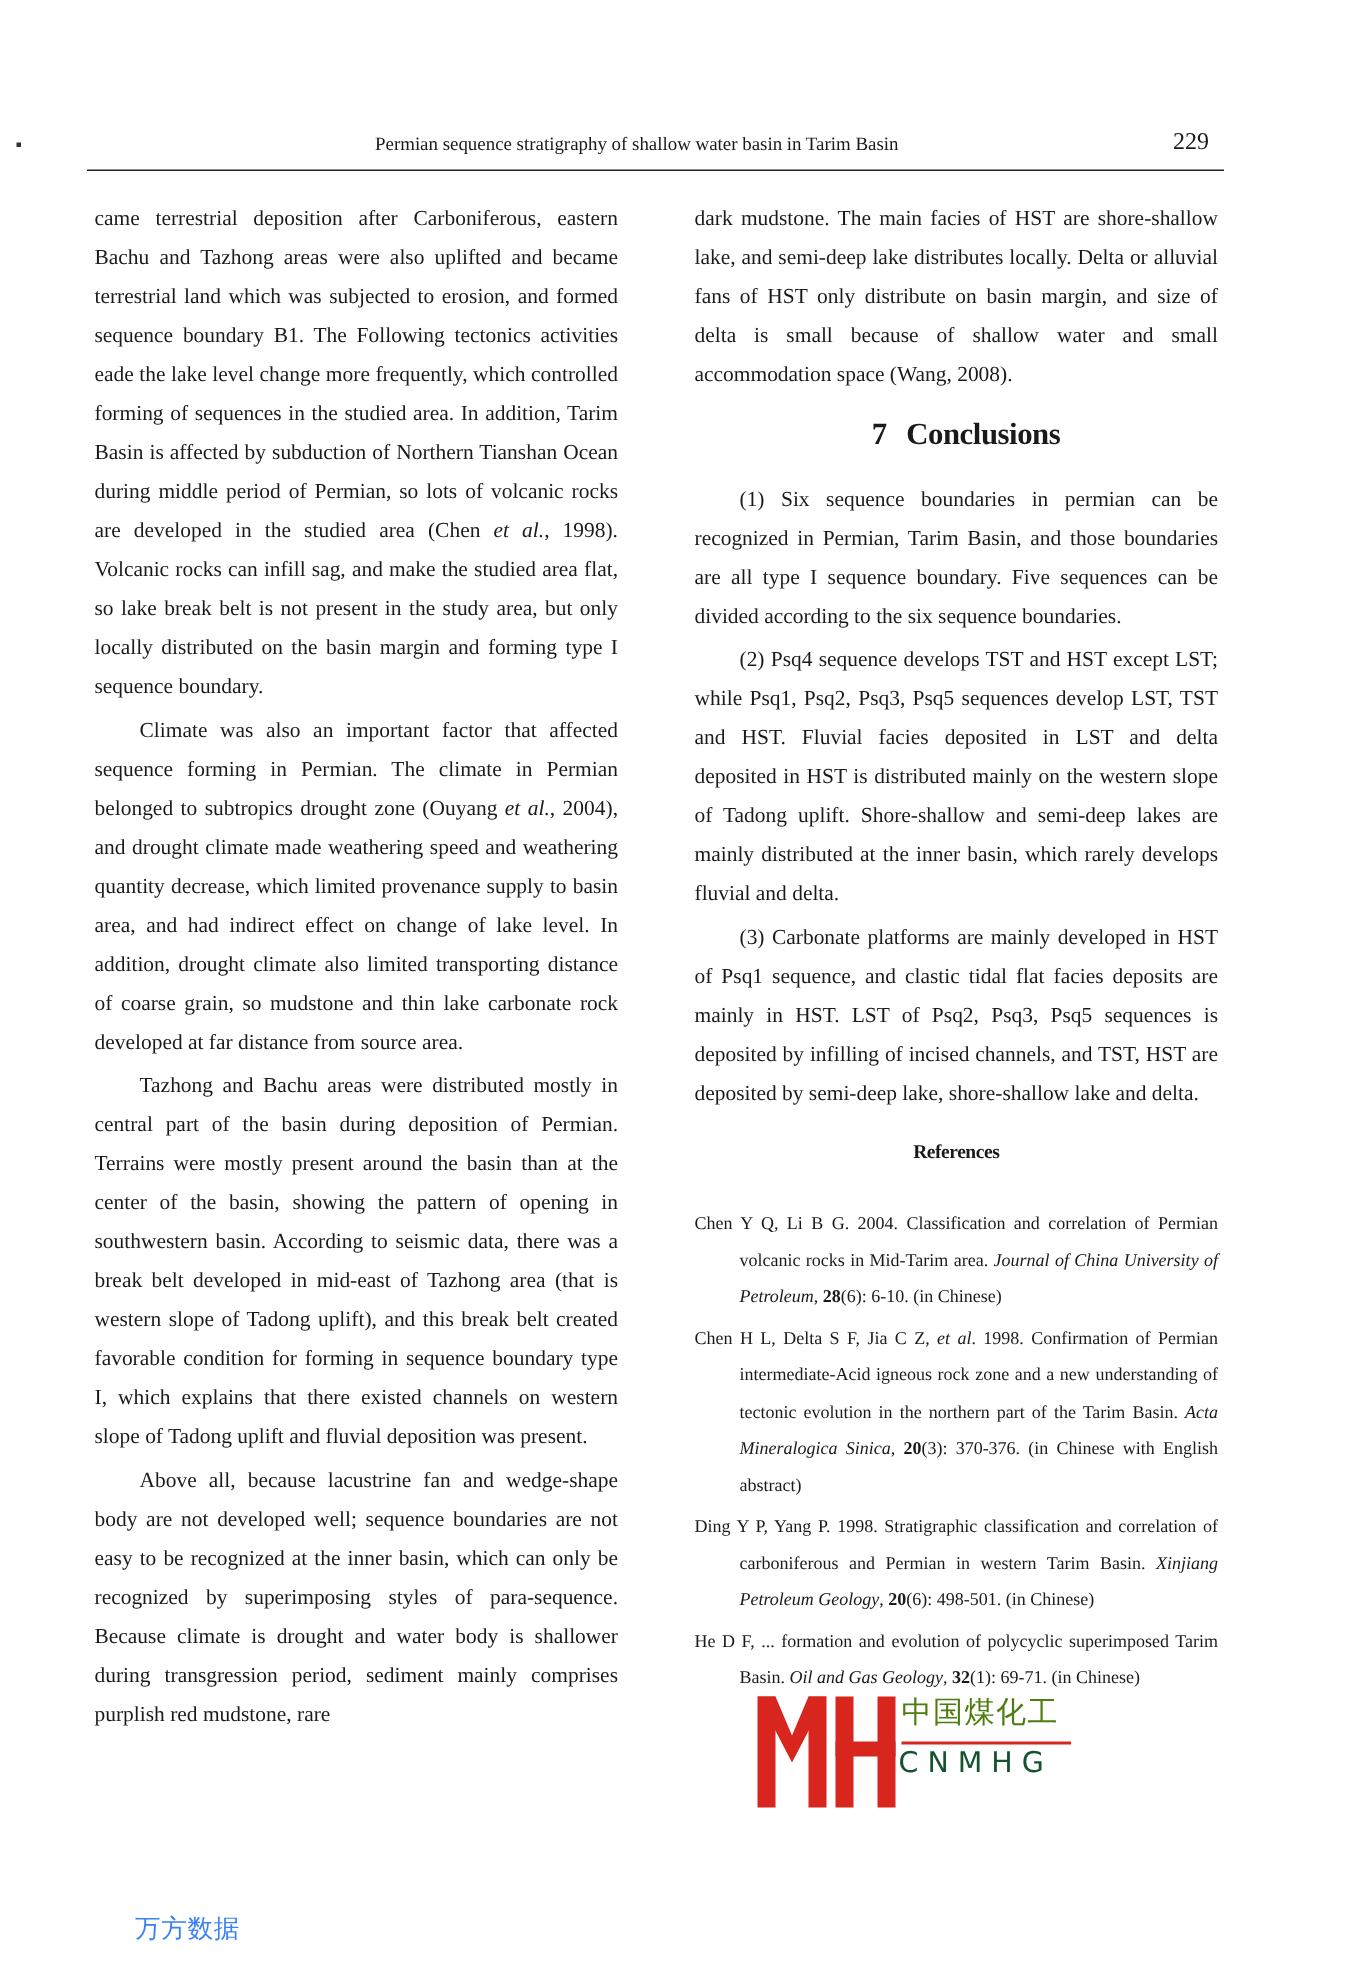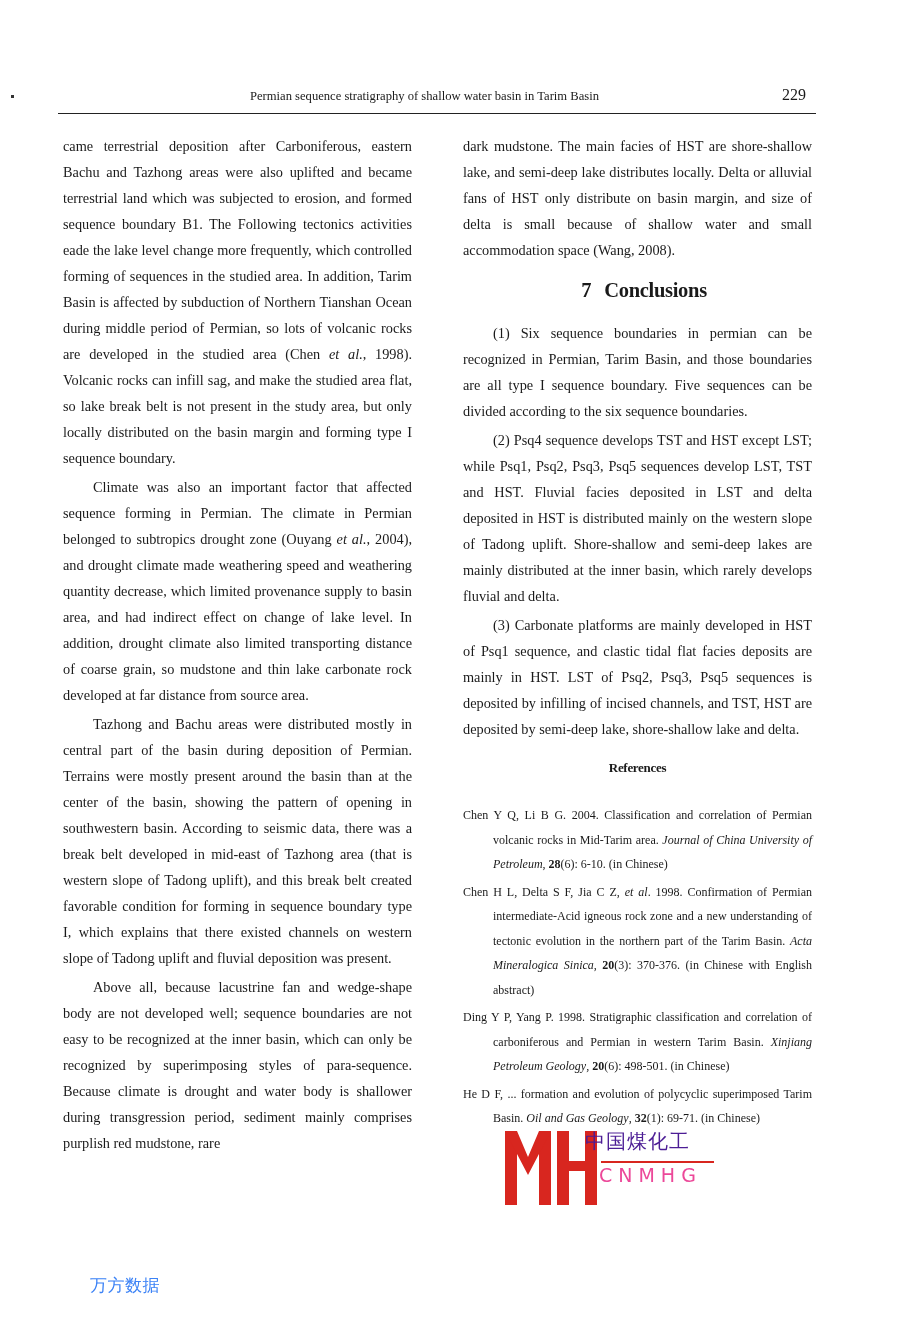--- a/index.html
+++ b/index.html
@@ -21,23 +21,23 @@
 
   .section-title { font-weight: bold; font-size: 20.5px; line-height: 28px; margin: 13px 0 16px 0; letter-spacing: -0.3px; text-align: center; }
   .section-title .num { display: inline-block; width: 36px; }
   .refs-title { font-weight: bold; font-size: 13px; line-height: 22px; margin: 15px 0 24px 0; text-align: center; letter-spacing: -0.3px; }
   .ref { font-size: 12px; line-height: 24.5px; padding-left: 30px; text-indent: -30px; margin: 0 0 0 0; text-align: justify; }
 
   .footer-mark { position: absolute; left: 90px; top: 1274px; font-family: "DejaVu Sans", sans-serif; font-size: 17px; color: #3b82f6; letter-spacing: 0.5px; }
 
   .logo { position: absolute; left: 503px; top: 1127px; width: 215px; height: 82px; }
   .logo svg { display: block; }
-  .logo-cn { position: absolute; left: 82px; top: 1px; font-family: Liberation Serif, serif; font-size: 20px; color: #4c1d95; letter-spacing: 1px; }
+  .logo-cn { position: absolute; left: 98px; top: 1px; font-family: Liberation Serif, serif; font-size: 20px; color: #4d7c0f; letter-spacing: 1px; }
   .logo-rule { position: absolute; left: 98px; top: 34px; width: 113px; height: 2px; background: #d8261f; }
-  .logo-en { position: absolute; left: 96px; top: 37px; font-family: "DejaVu Sans", sans-serif; font-size: 19px; color: #ec4899; letter-spacing: 6px; background: rgba(255,255,255,0.9); }
+  .logo-en { position: absolute; left: 96px; top: 37px; font-family: "DejaVu Sans", sans-serif; font-size: 19px; color: #14532d; letter-spacing: 6px; background: rgba(255,255,255,0.9); }
 </style>
 </head>
 <body>
 
 <div class="dot"></div>
 
 <div class="running-head">
   <span class="running-title">Permian sequence stratigraphy of shallow water basin in Tarim Basin</span>
   <span class="page-num">229</span>
 </div>

